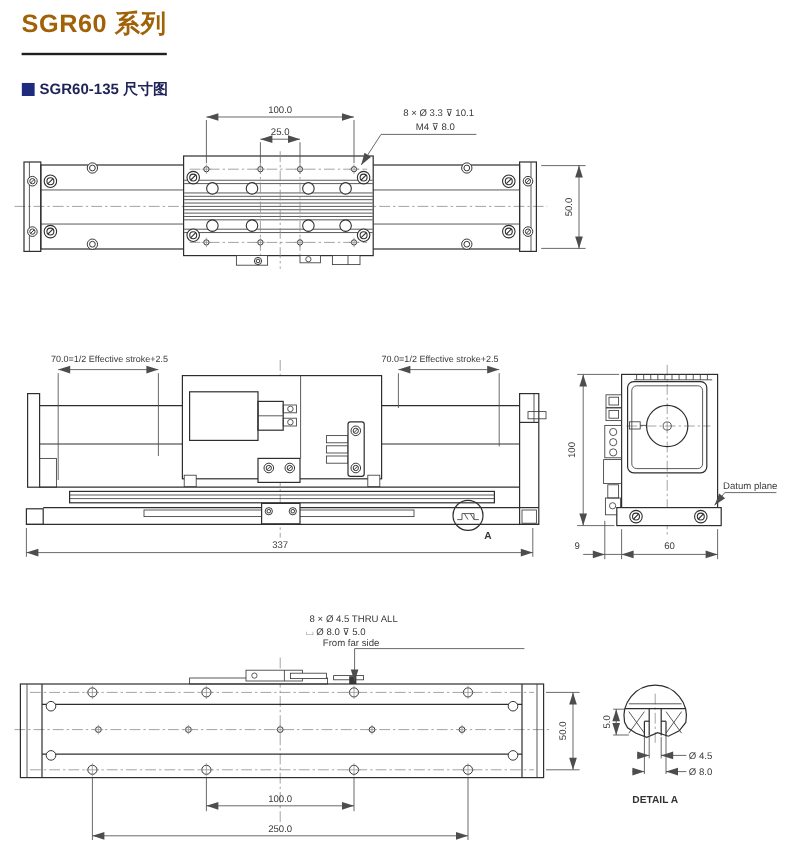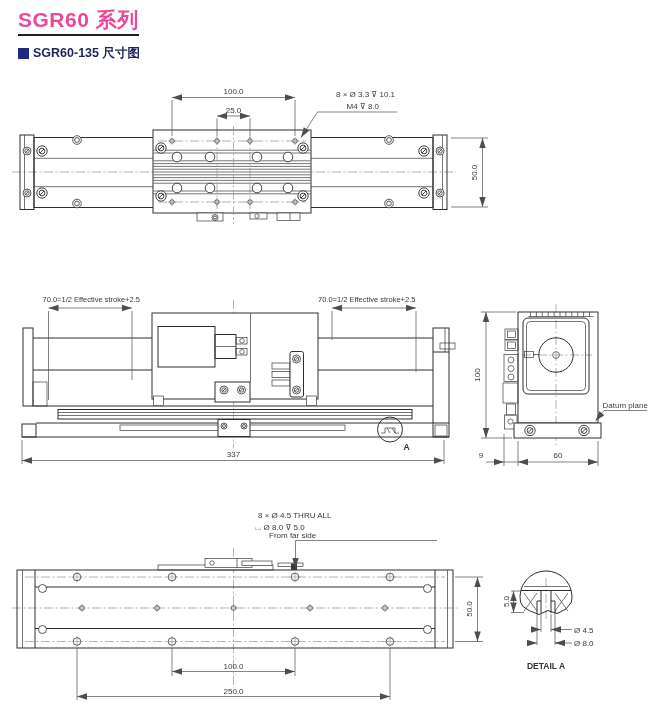--- a/index.html
+++ b/index.html
@@ -1,21 +1,21 @@
 <!DOCTYPE html>
 <html><head>
 <meta charset="utf-8">
 <style>
   html,body{margin:0;padding:0;background:#ffffff;}
   .page{position:relative;width:660px;height:706px;background:#fff;overflow:hidden;
         font-family:"Liberation Sans","DejaVu Sans",sans-serif;}
   .hdr{position:absolute;left:18px;top:6px;z-index:2;}
-  .hdr h1{margin:0;font-size:21px;font-weight:700;color:#ec4899;display:inline-block;
-          border-bottom:2.5px solid #1f1f1f;padding-bottom:0;letter-spacing:.5px;}
-  .sub{margin-top:9px;display:flex;align-items:center;gap:4px;
+  .hdr h1{margin:0;font-size:21px;font-weight:700;color:#a16207;display:inline-block;
+          border-bottom:2.5px solid #1f1f1f;padding-bottom:10px;letter-spacing:.5px;}
+  .sub{margin-top:20px;display:flex;align-items:center;gap:4px;
        font-size:12.5px;font-weight:700;color:#1d2257;}
   svg.draw{position:absolute;left:0;top:0;}
   .ln{stroke:#2e2e2e;stroke-width:1;fill:none;}
   .lt{stroke:#3a3a3a;stroke-width:.7;fill:none;}
   .cl{stroke:#8a8a8a;stroke-width:.65;fill:none;stroke-dasharray:9 2.5 2 2.5;}
   .dm{stroke:#4d4d4d;stroke-width:.7;fill:none;}
   .wf{fill:#ffffff;}
   text.d{font:8px "Liberation Sans","DejaVu Sans",sans-serif;fill:#3a3a3a;stroke:none;}
   text.d7{font:7.5px "Liberation Sans","DejaVu Sans",sans-serif;fill:#3a3a3a;stroke:none;}
   text.db{font:700 8.5px "Liberation Sans","DejaVu Sans",sans-serif;fill:#333;stroke:none;}

